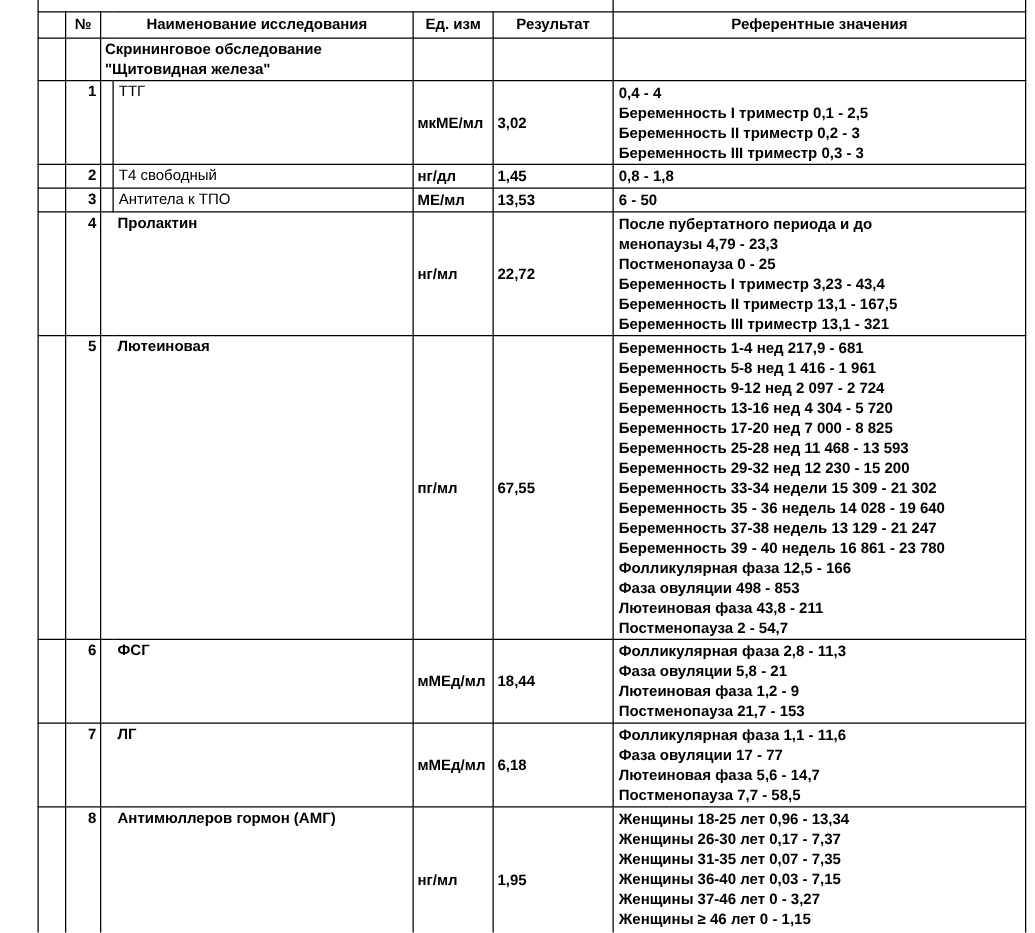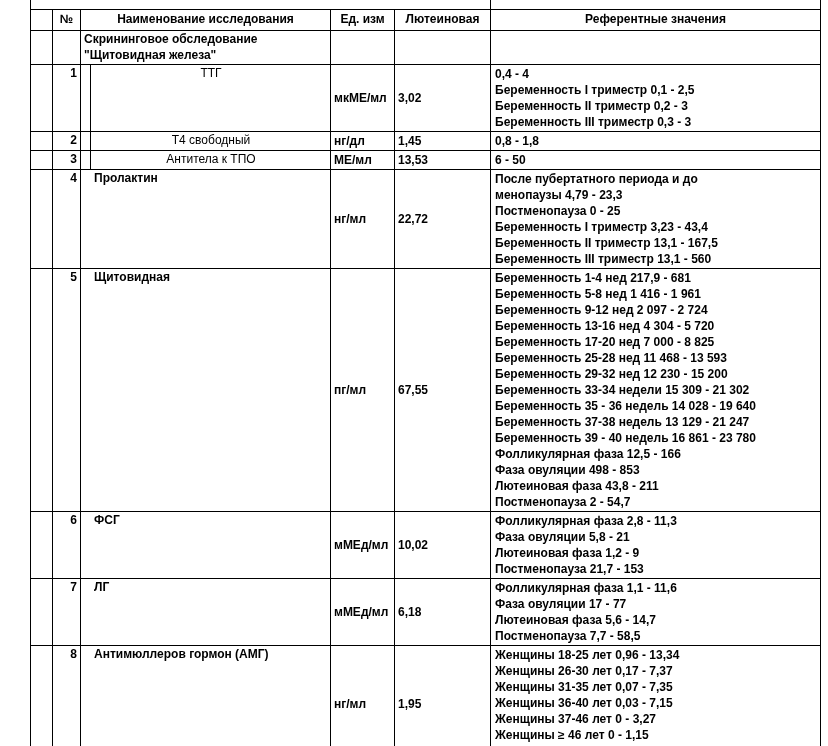--- a/index.html
+++ b/index.html
@@ -33,21 +33,21 @@
     padding: 0 3px;
     word-wrap: break-word;
     overflow: hidden;
   }
   tr.crop td { border-top: none; height: 9px; padding: 0; }
   th { text-align: center; height: 18px; padding: 1px 2px; }
 
   td.gutter { padding: 0; }
   td.num { text-align: right; padding-right: 3px; }
   td.name { padding-left: 13px; }
-  td.name.nested { font-weight: normal; padding-left: 4px; text-align: center; }
+  td.name.nested { font-weight: normal; padding-left: 4px; }
   td.unit, td.result { vertical-align: middle; }
   td.ref { padding: 1px 4px; }
   td.section-cell { padding-left: 3px; }
 
   tr.section-row { height: 34px; }
   tr.row-1 { height: 66px; }
   tr.row-2 { height: 17px; }
   tr.row-3 { height: 17px; }
   tr.row-4 { height: 98px; }
   tr.row-5 { height: 232px; }
@@ -71,21 +71,21 @@
   <thead>
     <tr class="crop">
       <td colspan="6"></td>
       <td></td>
     </tr>
     <tr>
       <th class="gutter"></th>
       <th>№</th>
       <th colspan="2">Наименование исследования</th>
       <th>Ед. изм</th>
-      <th>Лютеиновая</th>
+      <th>Результат</th>
       <th>Референтные значения</th>
     </tr>
   </thead>
   <tbody id="table-body">
     <tr class="section-row">
       <td class="gutter"></td>
       <td class="num"></td>
       <td class="section-cell" colspan="2">
         <div>Скрининговое обследование</div>
         <div>"Щитовидная железа"</div>
@@ -135,27 +135,27 @@
         <td class="num">4</td>
         <td class="name" colspan="2">Пролактин</td>
         <td class="unit">нг/мл</td>
         <td class="result">22,72</td>
         <td class="ref">
           <div class="ref-line">После пубертатного периода и до</div>
           <div class="ref-line">менопаузы 4,79 - 23,3</div>
           <div class="ref-line">Постменопауза 0 - 25</div>
           <div class="ref-line">Беременность I триместр 3,23 - 43,4</div>
           <div class="ref-line">Беременность II триместр 13,1 - 167,5</div>
-          <div class="ref-line">Беременность III триместр 13,1 - 560</div>
+          <div class="ref-line">Беременность III триместр 13,1 - 321</div>
         </td>
       </tr>
       <tr class="row-5">
         <td class="gutter"></td>
         <td class="num">5</td>
-        <td class="name" colspan="2">Щитовидная</td>
+        <td class="name" colspan="2">Лютеиновая</td>
         <td class="unit">пг/мл</td>
         <td class="result">67,55</td>
         <td class="ref">
           <div class="ref-line">Беременность 1-4 нед 217,9 - 681</div>
           <div class="ref-line">Беременность 5-8 нед 1 416 - 1 961</div>
           <div class="ref-line">Беременность 9-12 нед 2 097 - 2 724</div>
           <div class="ref-line">Беременность 13-16 нед 4 304 - 5 720</div>
           <div class="ref-line">Беременность 17-20 нед 7 000 - 8 825</div>
           <div class="ref-line">Беременность 25-28 нед 11 468 - 13 593</div>
           <div class="ref-line">Беременность 29-32 нед 12 230 - 15 200</div>
@@ -167,21 +167,21 @@
           <div class="ref-line">Фаза овуляции 498 - 853</div>
           <div class="ref-line">Лютеиновая фаза 43,8 - 211</div>
           <div class="ref-line">Постменопауза 2 - 54,7</div>
         </td>
       </tr>
       <tr class="row-6">
         <td class="gutter"></td>
         <td class="num">6</td>
         <td class="name" colspan="2">ФСГ</td>
         <td class="unit">мМЕд/мл</td>
-        <td class="result">10,02</td>
+        <td class="result">18,44</td>
         <td class="ref">
           <div class="ref-line">Фолликулярная фаза 2,8 - 11,3</div>
           <div class="ref-line">Фаза овуляции 5,8 - 21</div>
           <div class="ref-line">Лютеиновая фаза 1,2 - 9</div>
           <div class="ref-line">Постменопауза 21,7 - 153</div>
         </td>
       </tr>
       <tr class="row-7">
         <td class="gutter"></td>
         <td class="num">7</td>

